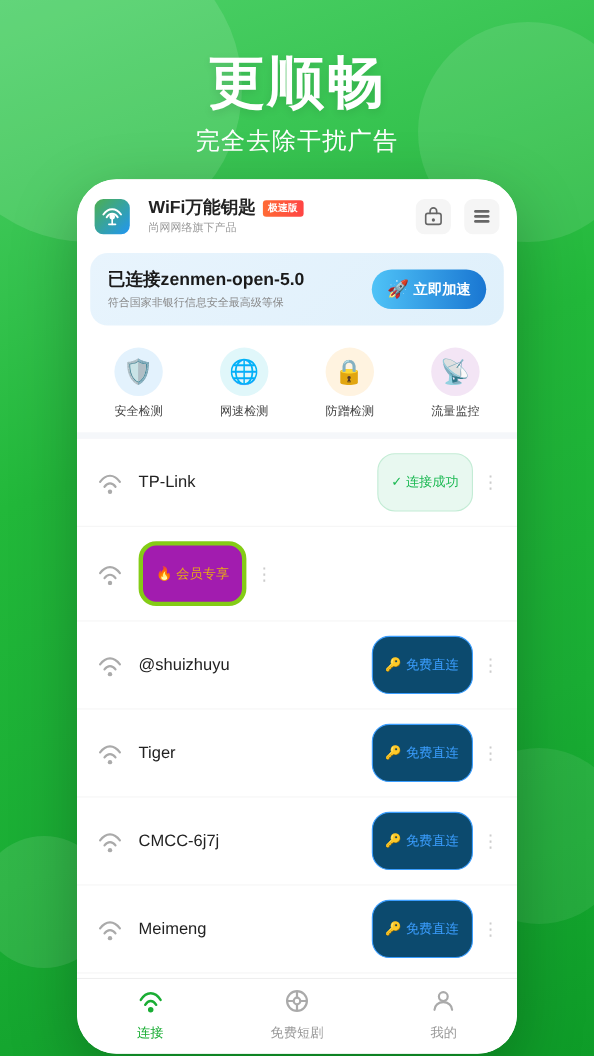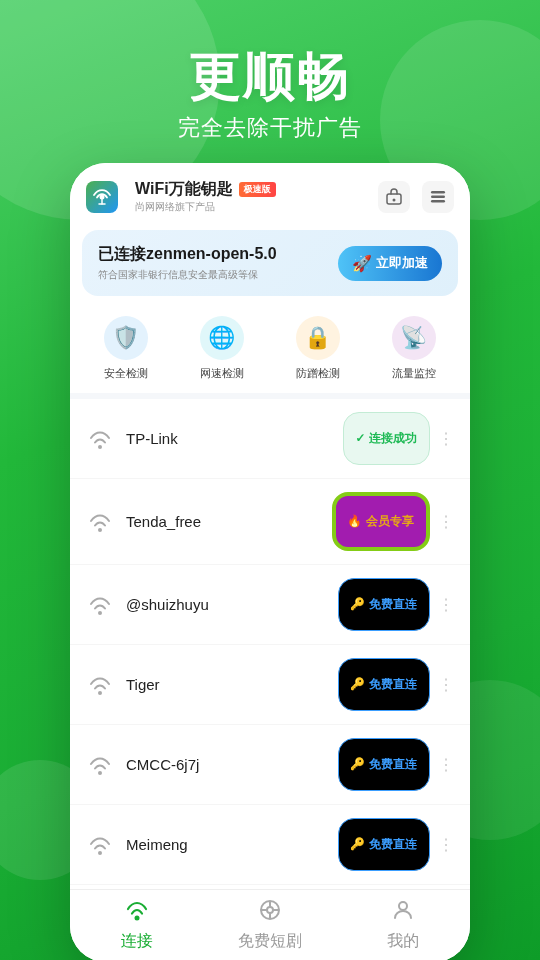--- a/index.html
+++ b/index.html
@@ -286,40 +286,40 @@
       flex: 1;
       font-size: 15px;
       font-weight: 500;
       color: #222;
     }
 
     .wifi-action-badge {
       border-radius: 16px;
       padding: 17px 12px;
       font-size: 12px;
-      font-weight: 700;
+      font-weight: 400;
       display: flex;
       align-items: center;
       gap: 4px;
     }
 
     .badge-green {
       background: #e8f8f0;
       color: #1db954;
       border: 1px solid #c3ecd5;
     }
 
     .badge-yellow {
       background: #a21caf;
       color: #e6a817;
       border: 4px solid #84cc16;
     }
 
     .badge-blue-outline {
-      background: #000000;
+      background: #0c4a6e;
       color: #3b9eff;
       border: 1.5px solid #3b9eff;
     }
 
     .wifi-more-icon {
       margin-left: 8px;
       color: #ccc;
       font-size: 16px;
       cursor: pointer;
     }
@@ -339,21 +339,21 @@
       align-items: center;
       gap: 3px;
       cursor: pointer;
     }
 
     .nav-icon {
       font-size: 22px;
     }
 
     .nav-label {
-      font-size: 16px;
+      font-size: 12px;
       color: #999;
       font-weight: 500;
     }
 
     .nav-label-active {
       color: #1aad34;
     }
 
     .nav-icon-active {
       color: #1aad34;
@@ -467,21 +467,20 @@
     </div>
 
     <div class="wifi-item">
       <div class="wifi-signal-icon">
         <svg class="wifi-signal-svg" viewBox="0 0 24 20">
           <circle cx="12" cy="18" r="2" fill="#aaa"></circle>
           <path d="M7 13.5C8.5 11.5 10 10.5 12 10.5S15.5 11.5 17 13.5" stroke="#aaa" stroke-width="2" fill="none" stroke-linecap="round"></path>
           <path d="M3 9C5.5 5.5 8.5 3.5 12 3.5S18.5 5.5 21 9" stroke="#aaa" stroke-width="2" fill="none" stroke-linecap="round"></path>
         </svg>
       </div>
-      <span class="wifi-name">Tenda_free</span>
       <div class="wifi-action-badge badge-yellow">
         <span>🔥 会员专享</span>
       </div>
       <span class="wifi-more-icon">⋮</span>
     </div>
 
     <div class="wifi-item">
       <div class="wifi-signal-icon">
         <svg class="wifi-signal-svg" viewBox="0 0 24 20">
           <circle cx="12" cy="18" r="2" fill="#aaa"></circle>

